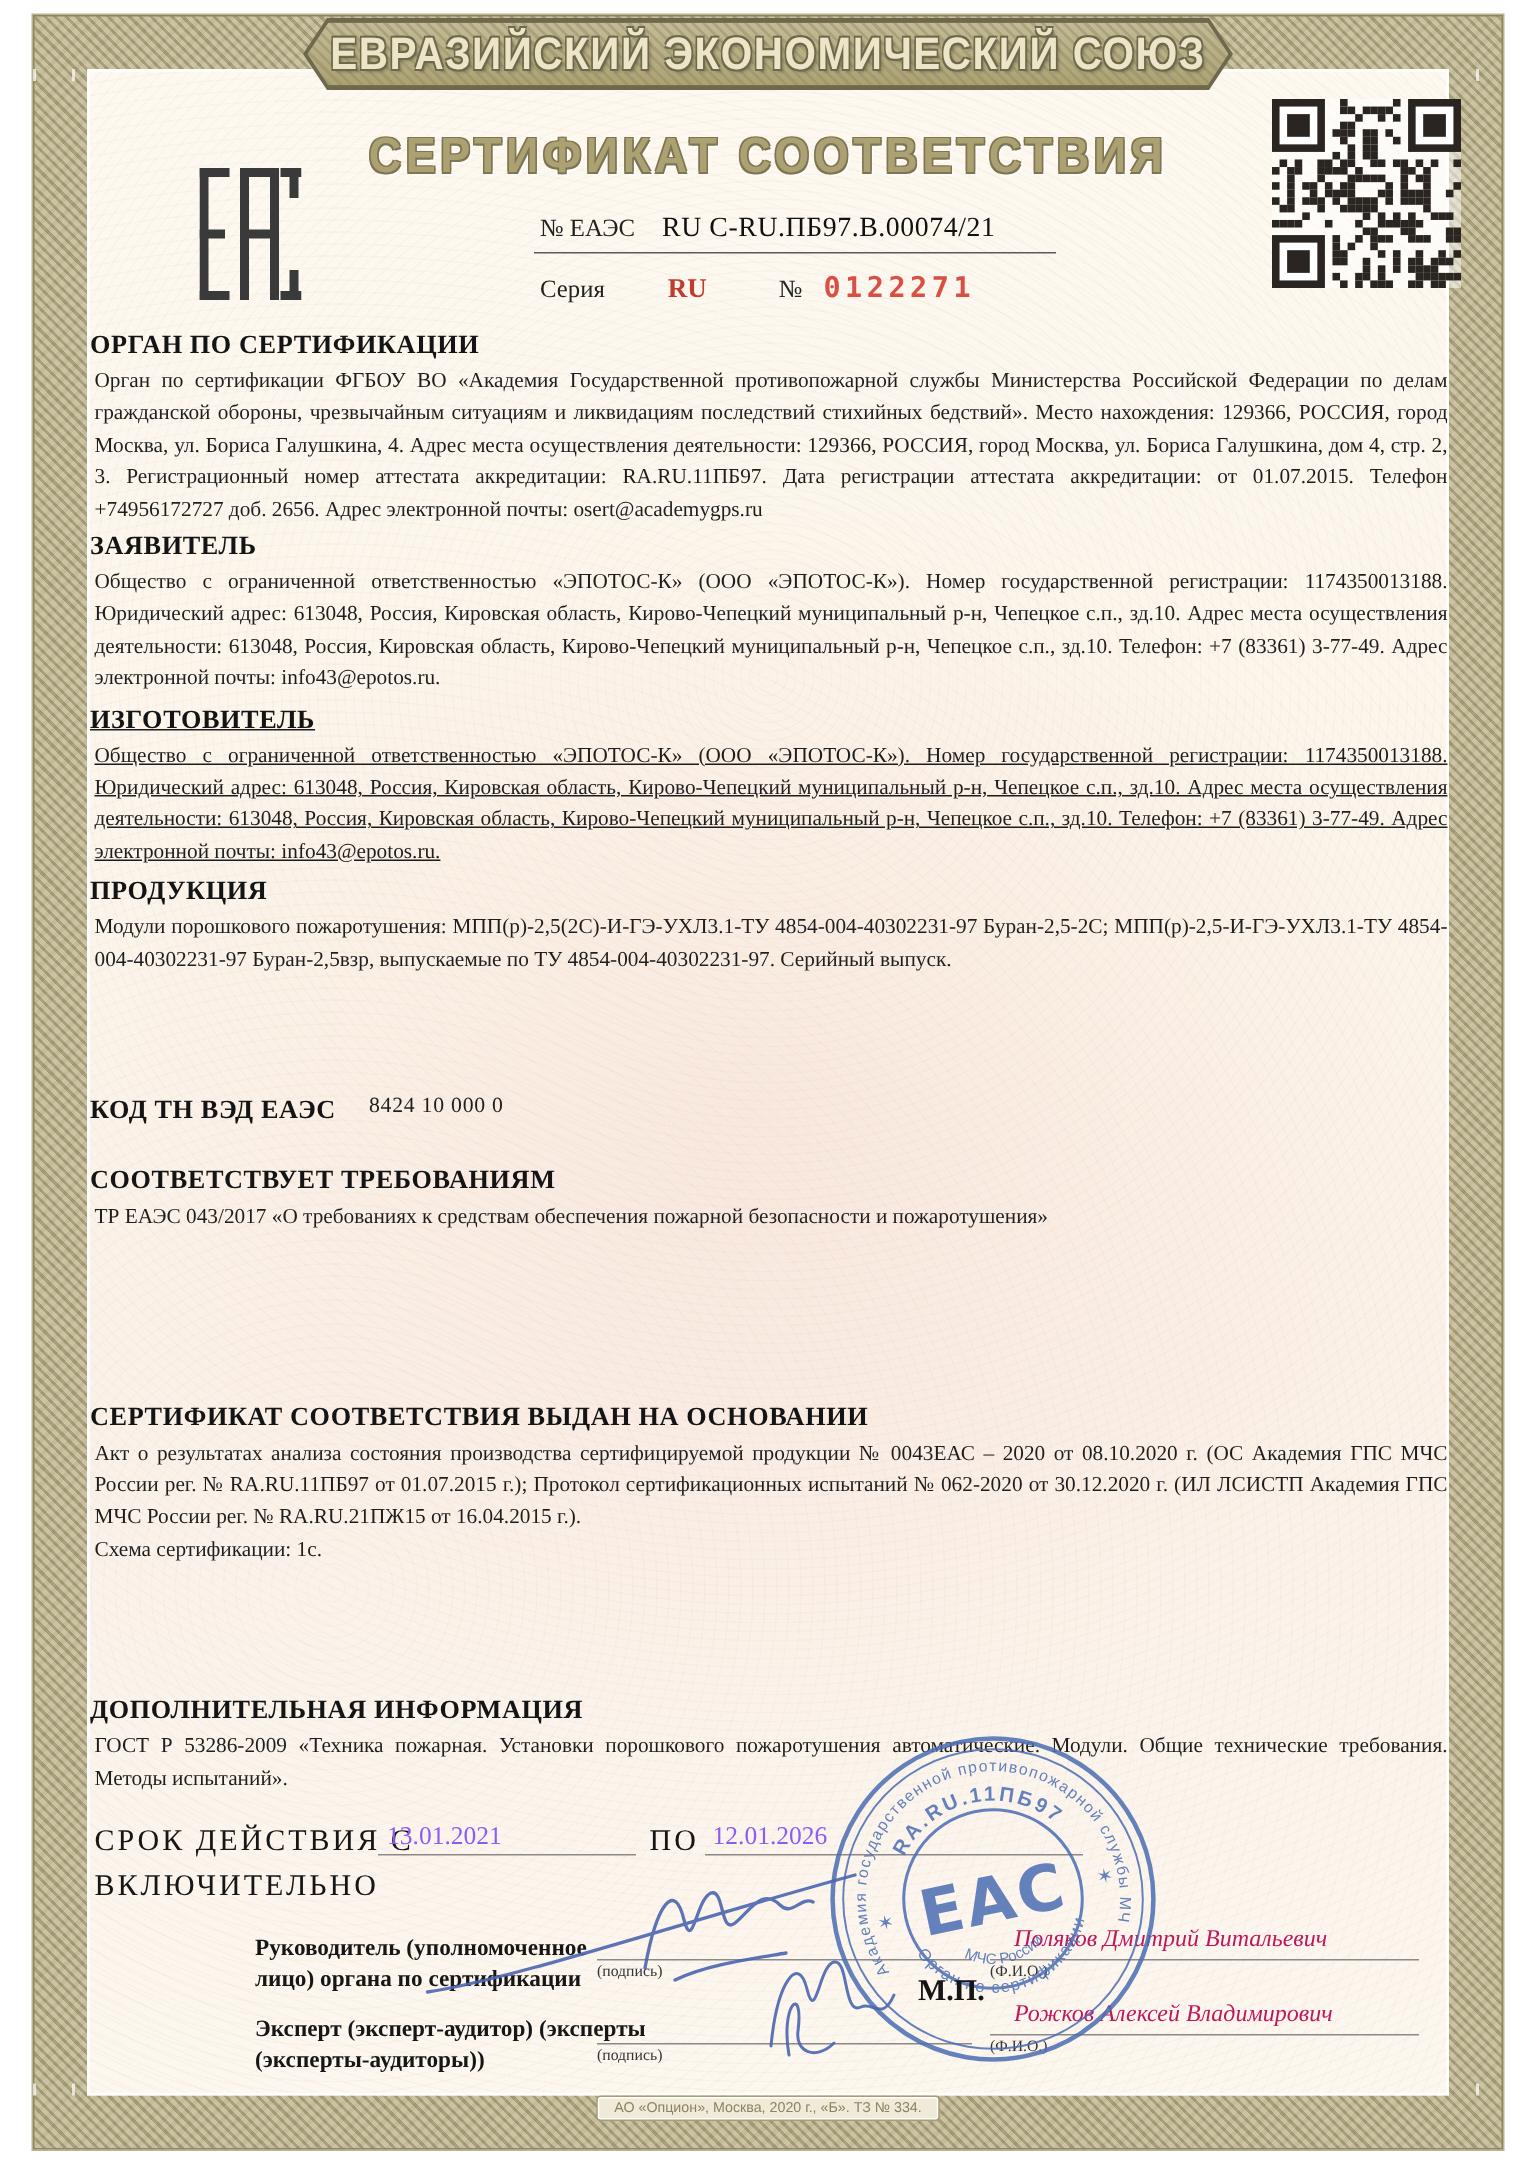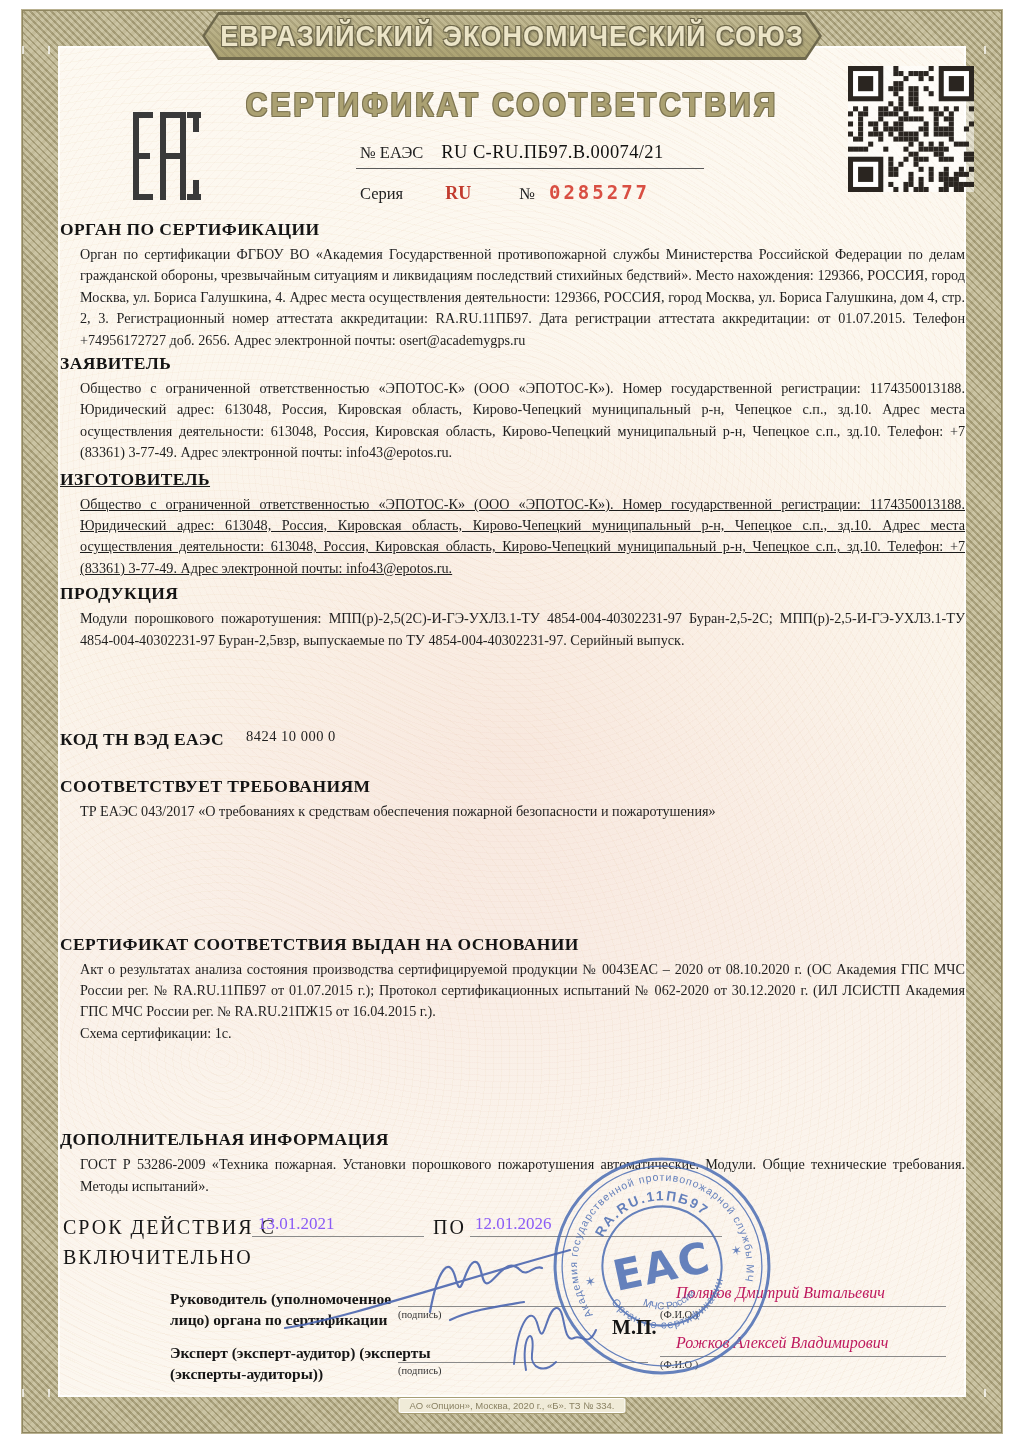--- a/index.html
+++ b/index.html
@@ -47,21 +47,21 @@
   .serline{position:absolute;left:360px;top:181px;z-index:4;white-space:nowrap;}
   .serline .lab{font-size:16.5px;color:#222;}
   .serline .ru{font-weight:bold;font-size:18px;color:#c23b2e;margin-left:38px;}
   .serline .no{font-size:16.5px;color:#222;margin-left:44px;}
   .serline .serial{font-family:"DejaVu Sans Mono",monospace;font-weight:bold;font-size:19px;
     color:#d94f43;letter-spacing:3px;margin-left:10px;}
   
   .body-flow{position:absolute;left:60px;top:218px;width:905px;z-index:3;}
   .sec h2{font-family:"Liberation Serif",serif;font-size:17.5px;line-height:22px;margin:0 0 4px 0;
     font-weight:bold;letter-spacing:.4px;color:#141414;}
-  .sec p{margin:0;font-size:14.2px;line-height:21.4px;text-align:justify;color:#1e1e1e;padding-left:20px;}
+  .sec p{margin:0;font-size:14.2px;line-height:21.4px;text-align:justify;color:#1e1e1e;padding-left:3px;}
   .m1{margin-bottom:1px;} .m3{margin-bottom:3px;text-decoration:underline;} .m4{margin-bottom:4px;}
   .m23{margin-bottom:23px;} .m77{margin-bottom:77px;} .m84{margin-bottom:84px;} .m110{margin-bottom:110px;}
   .kodrow{height:24px;}
   .kodrow h2{display:inline-block;}
   .kodrow .code{font-size:14.5px;letter-spacing:.5px;margin-left:18px;position:relative;top:-4px;color:#1e1e1e;}
   
   .validity{position:absolute;left:60px;top:1210px;width:905px;height:80px;z-index:4;}
   .validity .vlab{position:absolute;font-weight:normal;font-size:20px;letter-spacing:2px;color:#161616;}
   .validity .vdate{position:absolute;font-size:17px;color:#8b5cf6;text-align:center;}
   .validity .vul{position:absolute;border-bottom:1px solid #8a8a8a;}
@@ -326,21 +326,21 @@
   <div class="doc-title">СЕРТИФИКАТ СООТВЕТСТВИЯ</div>
   <div class="numline">
     <span class="lab">№ ЕАЭС</span>
     <span class="val">RU C-RU.ПБ97.В.00074/21</span>
   </div>
   <div class="num-ul"></div>
   <div class="serline">
     <span class="lab">Серия</span>
     <span class="ru">RU</span>
     <span class="no">№</span>
-    <span class="serial">0285277</span>
+    <span class="serial">0122271</span>
   </div>
 
   <div class="body-flow">
     <section class="sec m1">
       <h2>ОРГАН ПО СЕРТИФИКАЦИИ</h2>
       <p>Орган по сертификации ФГБОУ ВО «Академия Государственной противопожарной службы Министерства Российской Федерации по делам гражданской обороны, чрезвычайным ситуациям и ликвидациям последствий стихийных бедствий». Место нахождения: 129366, РОССИЯ, город Москва, ул. Бориса Галушкина, 4. Адрес места осуществления деятельности: 129366, РОССИЯ, город Москва, ул. Бориса Галушкина, дом 4, стр. 2, 3. Регистрационный номер аттестата аккредитации: RA.RU.11ПБ97. Дата регистрации аттестата аккредитации: от 01.07.2015. Телефон +74956172727 доб. 2656. Адрес электронной почты: osert@academygps.ru</p>
     </section>
     <section class="sec m4">
       <h2>ЗАЯВИТЕЛЬ</h2>
       <p>Общество с ограниченной ответственностью «ЭПОТОС-К» (ООО «ЭПОТОС-К»). Номер государственной регистрации: 1174350013188. Юридический адрес: 613048, Россия, Кировская область, Кирово-Чепецкий муниципальный р-н, Чепецкое с.п., зд.10. Адрес места осуществления деятельности: 613048, Россия, Кировская область, Кирово-Чепецкий муниципальный р-н, Чепецкое с.п., зд.10. Телефон: +7 (83361) 3-77-49. Адрес электронной почты: info43@epotos.ru.</p>

